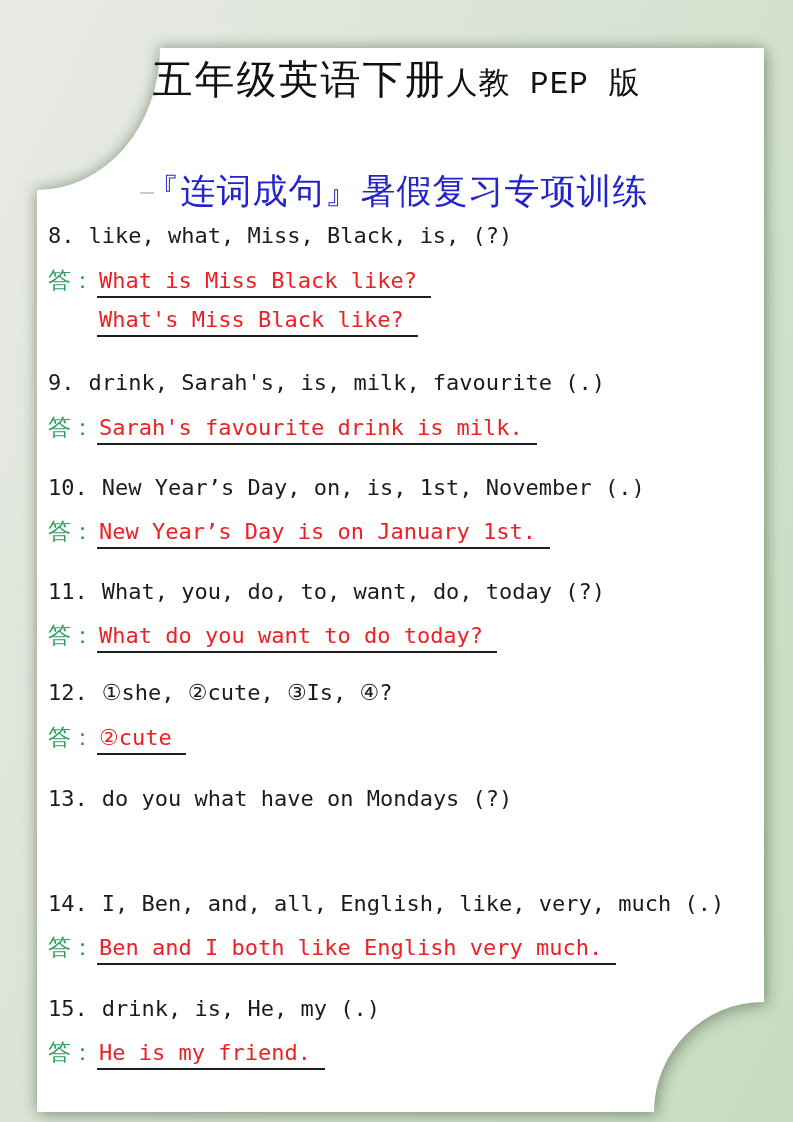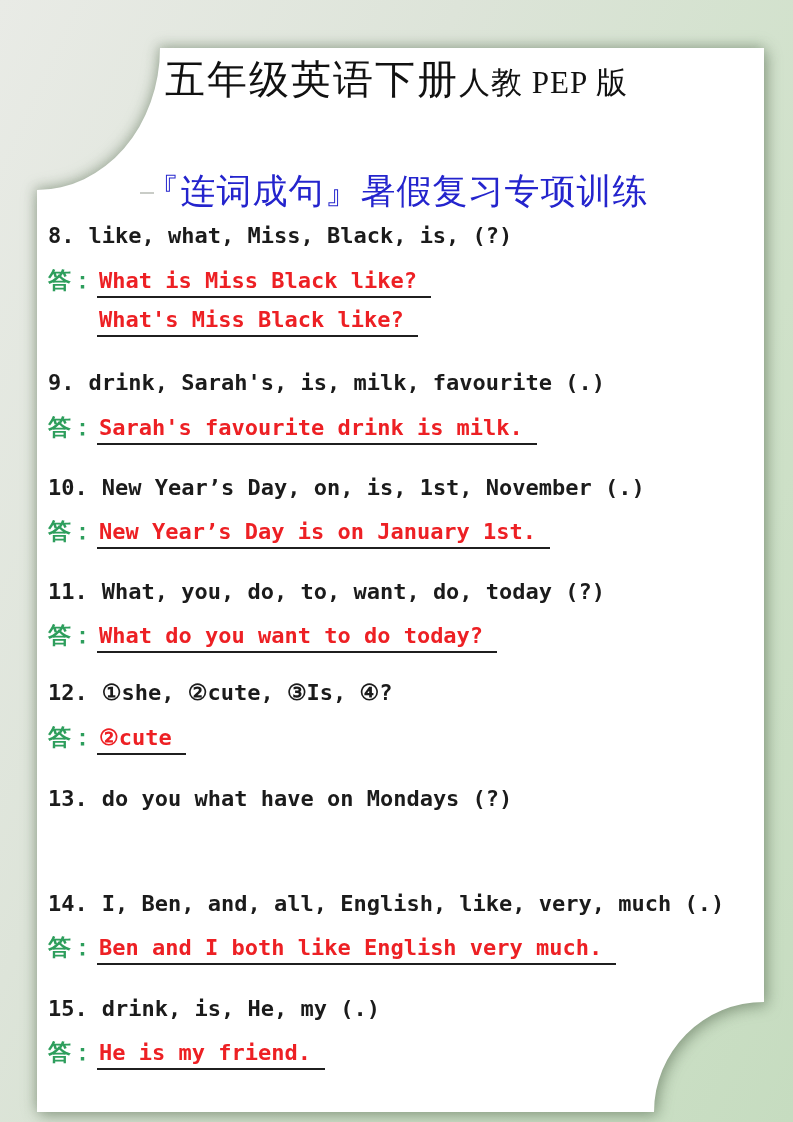--- a/index.html
+++ b/index.html
@@ -7,30 +7,30 @@
   .stage{
     position:relative;width:793px;height:1122px;
     background:linear-gradient(115deg,#e9ebe6 0%,#dde4d9 35%,#cfe1c9 70%,#c6dcc0 100%);
     font-family:"DejaVu Sans Mono","Liberation Mono",monospace;
   }
   .page-svg{position:absolute;left:0;top:0;width:793px;height:1122px;
     filter:drop-shadow(3px 4px 7px rgba(105,125,100,.55)) drop-shadow(-2px -3px 6px rgba(105,125,100,.40));}
   .content{position:absolute;left:0;top:0;width:793px;height:1122px;}
   .doc-title{
     position:absolute;top:52px;left:0;width:793px;text-align:center;
-    font-family:Liberation Serif, serif;color:#111;white-space:nowrap;
+    font-family:Liberation Mono, monospace;color:#111;white-space:nowrap;
   }
   .doc-title .t1{font-size:40px;letter-spacing:2px;}
   .doc-title .t2{font-size:31px;letter-spacing:1px;}
   .doc-subtitle{
     position:absolute;top:128px;left:0;width:793px;text-align:center;
     font-family:"Liberation Serif","DejaVu Serif",serif;
     font-size:35px;letter-spacing:1px;color:#2424cd;white-space:nowrap;margin-top:40px;
   }
-  .line{position:absolute;left:48px;white-space:nowrap;font-size:22px;color:#1b1b1b;font-weight:bold;}
+  .line{position:absolute;left:48px;white-space:nowrap;font-size:22px;color:#1b1b1b;}
   .qnum{display:inline-block;margin-right:14px;}
   .alabel{
     display:inline-block;width:49px;font-size:23px;color:#2d9e5c;
     font-family:"Liberation Sans","DejaVu Sans",sans-serif;
   }
   .ans{
     display:inline-block;color:#ed2024;
     border-bottom:2px solid #1f1f1f;padding:0 14px 3px 2px;
   }
   .ans2{left:97px;}

